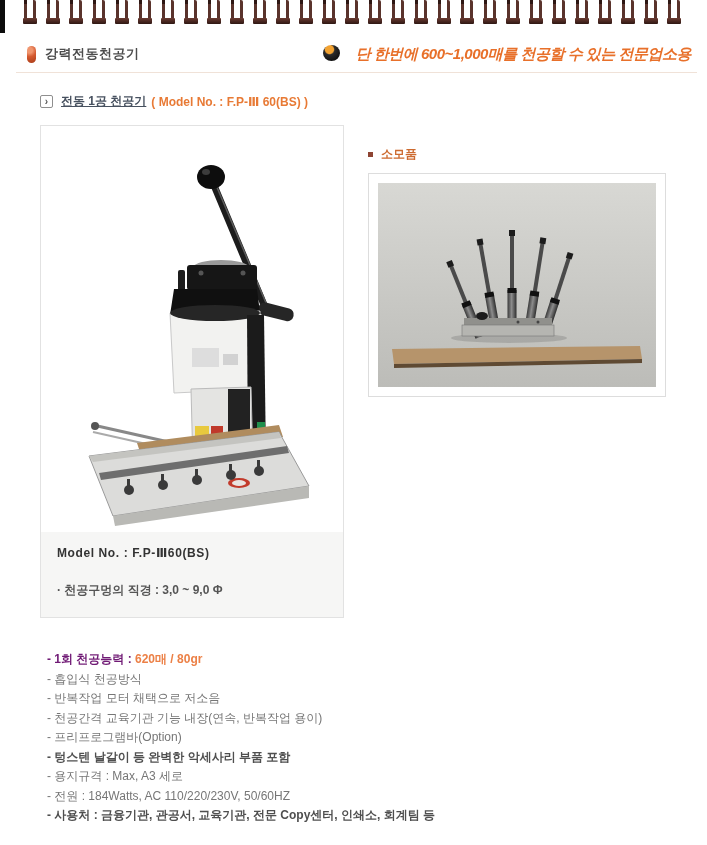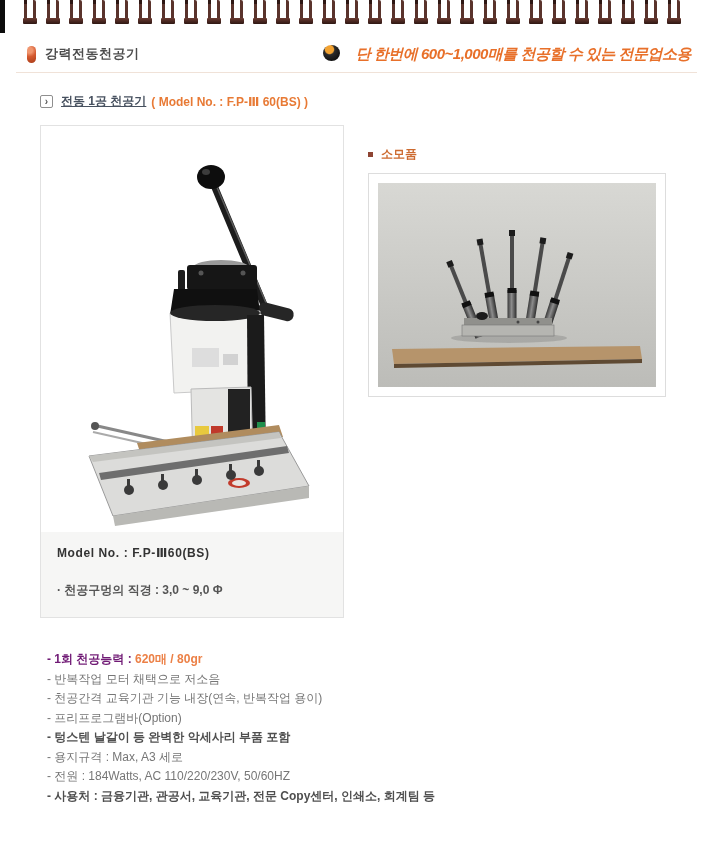--- a/index.html
+++ b/index.html
@@ -252,20 +252,21 @@
         <path d="M16 181 L264 176 L264 180 L16 185 Z" fill="#5f4a33"></path>
       </svg>
     </div>
   </div>
 
   <div class="features">
     <ul class="feature-list">
 
         <li class="feat-hl"><span class="f-pre">- 1회 천공능력 : </span><span class="f-val">620매 / 80gr</span></li>
 
+        <li><span class="f-pre">- 흡입식 천공방식</span><span class="f-val"></span></li>
 
         <li><span class="f-pre">- 반복작업 모터 채택으로 저소음</span><span class="f-val"></span></li>
 
         <li><span class="f-pre">- 천공간격 교육기관 기능 내장(연속, 반복작업 용이)</span><span class="f-val"></span></li>
 
         <li><span class="f-pre">- 프리프로그램바(Option)</span><span class="f-val"></span></li>
 
         <li class="feat-bold"><span class="f-pre">- 텅스텐 날갈이 등 완벽한 악세사리 부품 포함</span><span class="f-val"></span></li>
 
         <li><span class="f-pre">- 용지규격 : Max, A3 세로</span><span class="f-val"></span></li>

